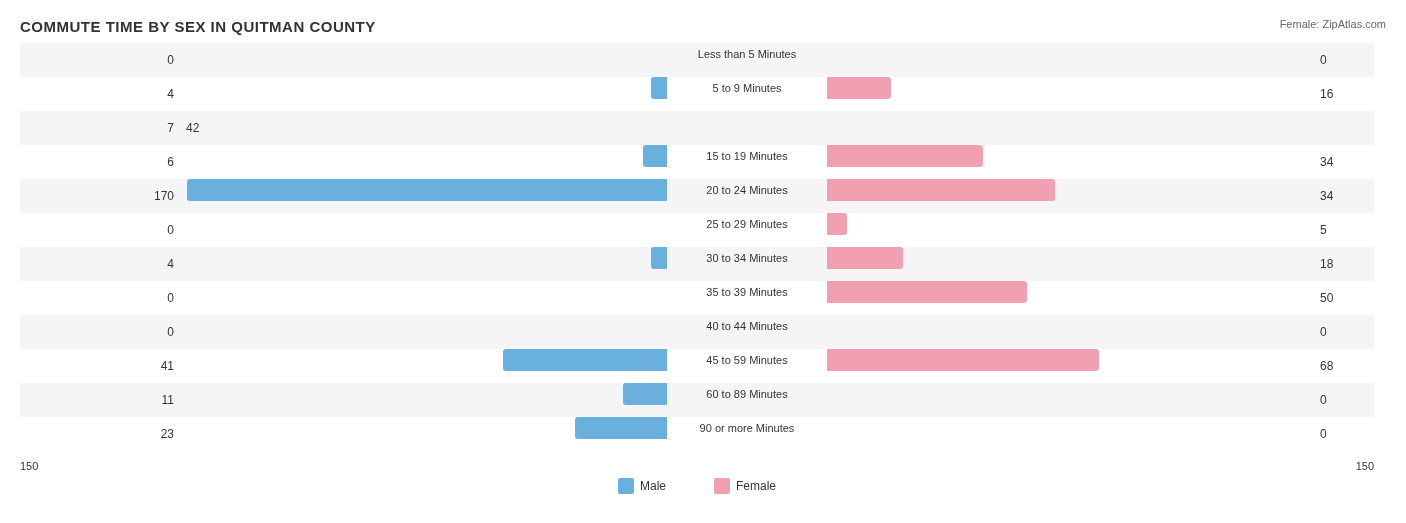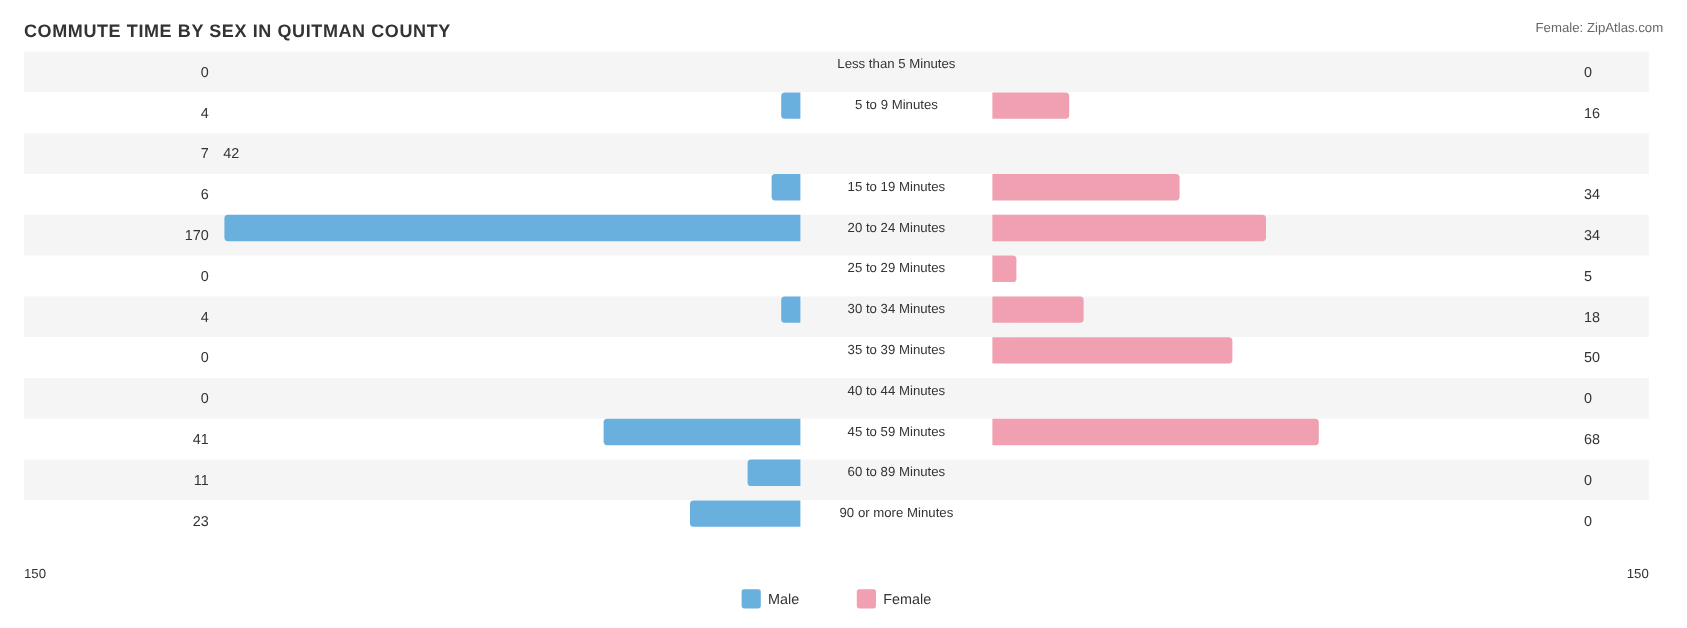--- a/index.html
+++ b/index.html
@@ -130,21 +130,21 @@
       width: 16px;
       height: 16px;
       border-radius: 2px;
     }
     .axis-labels {
       display: flex;
       justify-content: space-between;
       font-size: 11px;
       color: #333;
       padding: 0 0px;
-      margin-top: 15px;
+      margin-top: 2px;
     }
   </style>
 </head>
 <body>
 
 <div class="chart-container">
   <div class="chart-title">COMMUTE TIME BY SEX IN QUITMAN COUNTY</div>
   <div class="source-label">Female: ZipAtlas.com</div>
 
   <div class="chart-area" id="chart-area">

